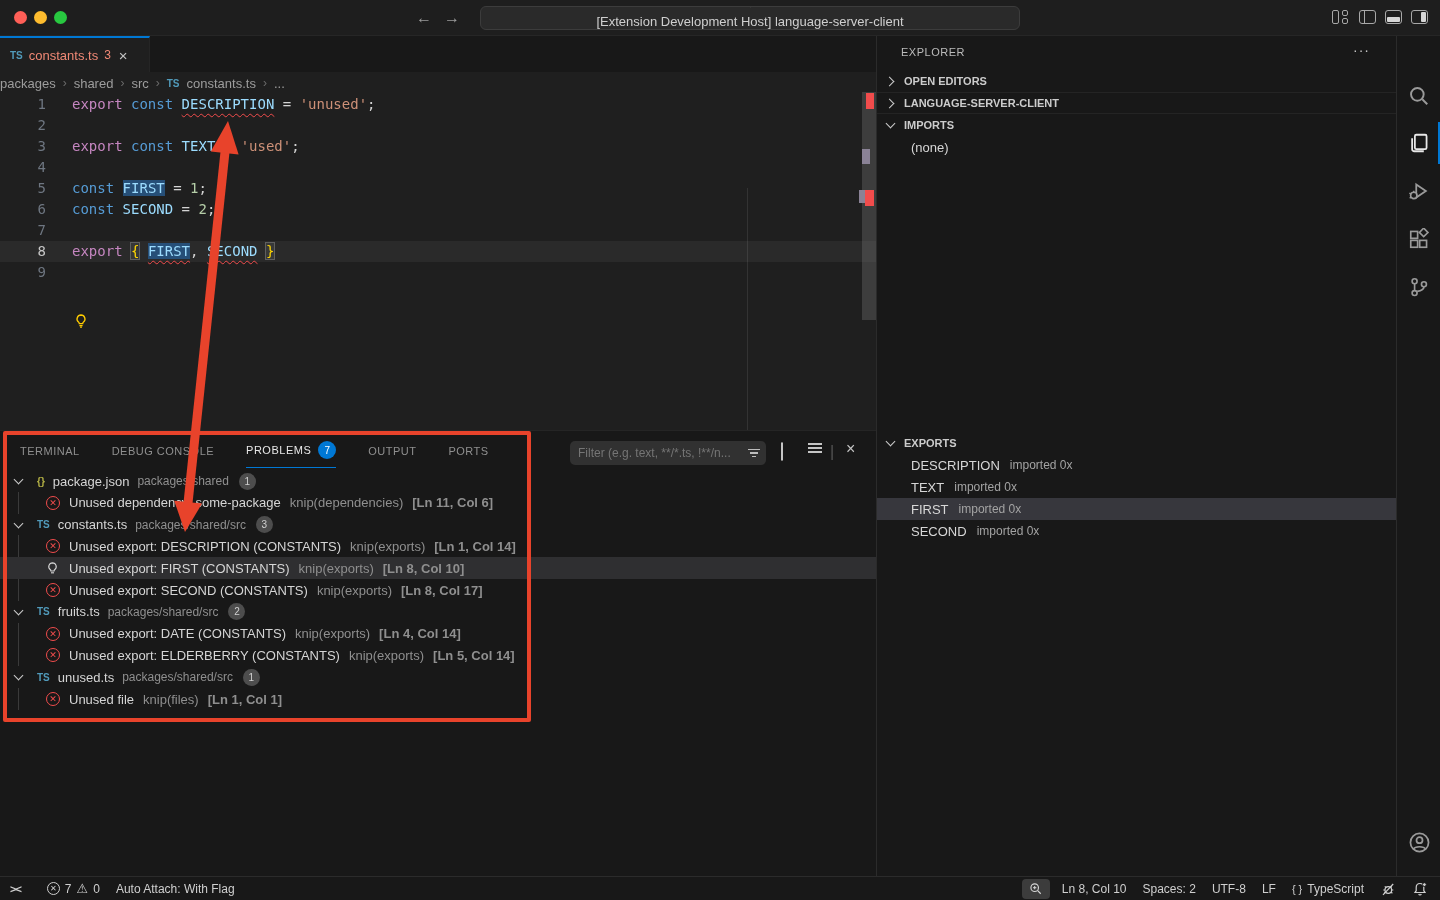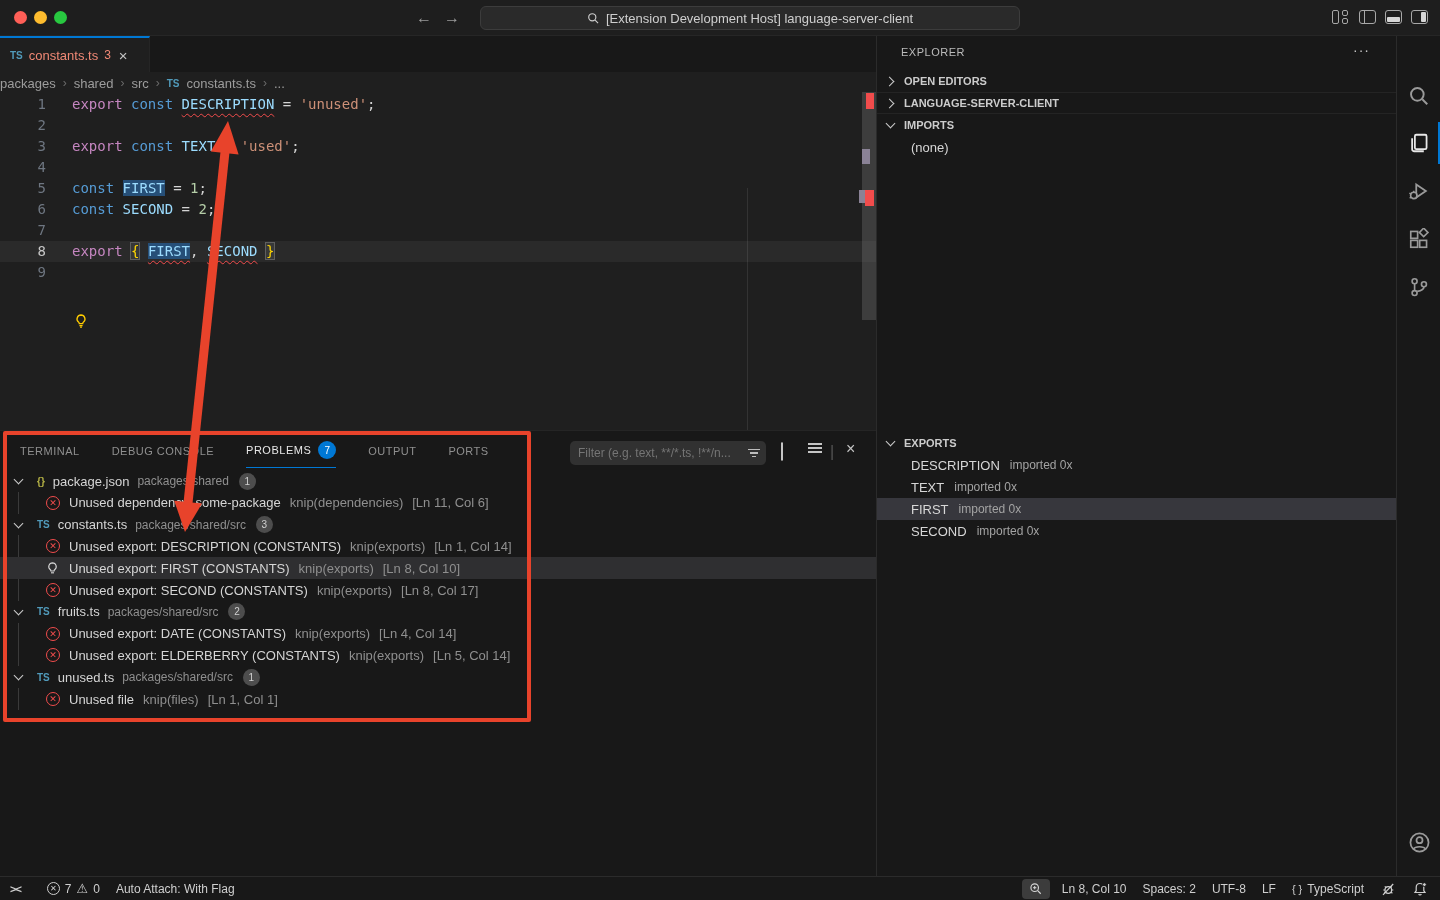--- a/index.html
+++ b/index.html
@@ -6,21 +6,21 @@
   html,body { width:1440px; height:900px; background:#1f1f1f; overflow:hidden;
     font-family:"Liberation Sans","DejaVu Sans",sans-serif; -webkit-font-smoothing:antialiased; }
   #app { position:relative; width:1440px; height:900px; }
 
   
   #titlebar { position:absolute; left:0; top:0; width:1440px; height:36px; background:#1e1e1e; border-bottom:1px solid #262626;}
   .tl { position:absolute; top:11px; width:13px; height:13px; border-radius:50%; }
   .nav-arrow { position:absolute; top:6px; font-size:16px; color:#9d9d9d; width:24px; text-align:center; line-height:24px;}
   #cmd-center { position:absolute; left:480px; top:6px; width:540px; height:24px; background:#2a2a2a;
     border:1px solid #3c3c3c; border-radius:6px; display:flex; align-items:center; justify-content:center;
-    color:#cfcfcf; font-size:13px; gap:6px;}
+    color:#cfcfcf; font-size:13px; gap:6px;flex-direction:column;}
   .win-ic { position:absolute; top:10px; width:17px; height:14px; border:1.3px solid #a8a8a8; border-radius:3px; }
   .win-ic.grid { border:none; }
   .win-ic.grid i { position:absolute; border:1.3px solid #a8a8a8; border-radius:2px; }
   .win-ic.split::before { content:""; position:absolute; left:4px; top:0; bottom:0; width:1.3px; background:#a8a8a8; }
   .win-ic.panelfill::after { content:""; position:absolute; left:1px; right:1px; bottom:1px; height:5px; background:#d6d6d6; border-radius:1px;}
   .win-ic.rightfill::after { content:""; position:absolute; top:1px; right:1px; bottom:1px; width:5px; background:#d6d6d6; border-radius:1px;}
 
   
   #tabstrip { position:absolute; left:0; top:36px; width:876px; height:36px; background:#181818; }
   #tab-active { position:absolute; left:0; top:0; width:150px; height:36px; background:#1f1f1f;
@@ -77,21 +77,21 @@
   .file-ic { margin-left:13px; font-size:10px; font-weight:bold; }
   .fname { margin-left:8px; }
   .fpath { margin-left:8px; font-size:12px; color:#8f8f8f; }
   .cbadge { margin-left:10px; background:#4d4d4d; color:#d0d0d0; border-radius:50%; min-width:17px; height:17px;
     font-size:10px; display:flex; align-items:center; justify-content:center;}
   .err-ic { margin-left:46px; width:14px; height:14px; border:1.3px solid #f14c4c; border-radius:50%;
     color:#f14c4c; font-size:9px; display:flex; align-items:center; justify-content:center; flex:none;}
   .bulb-slot { margin-left:45px; flex:none; display:flex; }
   .ptext { margin-left:9px; }
   .psrc { margin-left:9px; color:#8f8f8f;text-align:center; }
-  .ppos { margin-left:9px; color:#8f8f8f; }
+  .ppos { margin-left:9px; color:#8f8f8f;font-weight:bold; }
   .indent-guide { position:absolute; width:1px; background:#3a3a3a; left:18px; }
 
   
   #sidebar { position:absolute; left:876px; top:36px; width:520px; height:840px; background:#181818; border-left:1px solid #2b2b2b;}
   #sb-title { position:absolute; left:24px; top:10px; font-size:11px; letter-spacing:.5px; color:#bbbbbb;}
   #sb-more { position:absolute; right:26px; top:6px; color:#c5c5c5; font-size:14px; letter-spacing:1px; cursor:pointer;}
   .sb-sec { position:absolute; left:0; width:520px; height:22px; display:flex; align-items:center; gap:8px;
     font-size:11px; font-weight:bold; color:#cccccc; cursor:pointer;}
   .sb-sec .chev-c { margin-left:9px; }
   .sb-row { position:absolute; left:0; width:520px; height:22px; display:flex; align-items:center;

